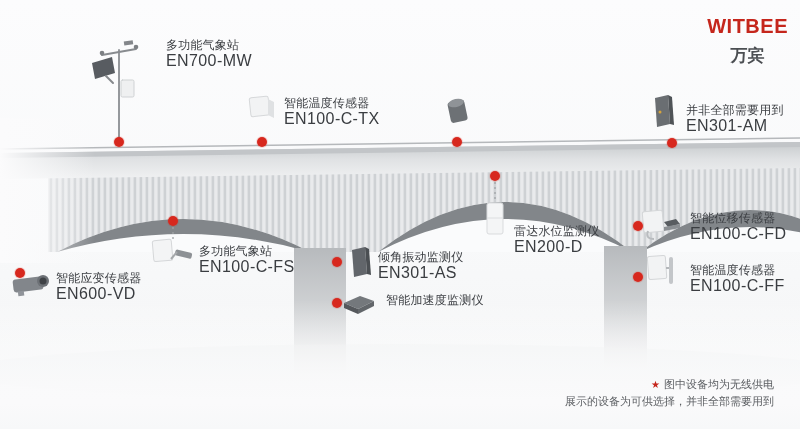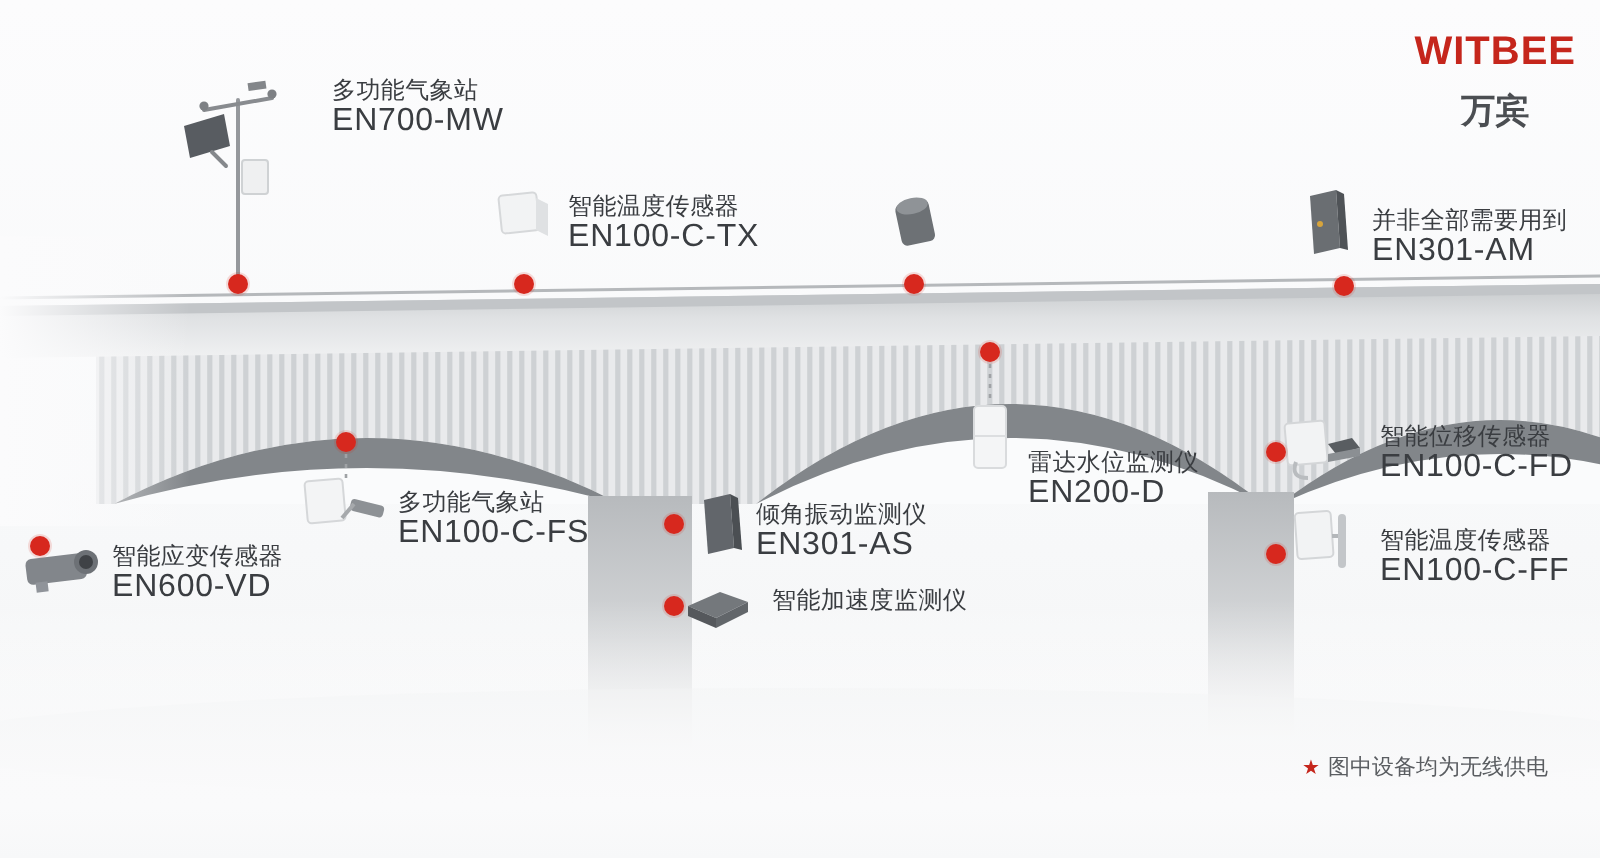--- a/index.html
+++ b/index.html
@@ -206,15 +206,16 @@
   </div>
   <div class="device-label" style="left:56px;top:271px">
     <div>智能应变传感器</div>
     <div class="dev-model">EN600-VD</div>
   </div>
 
   <div class="footnote">
     <div>
       <span class="fn-star">★</span><span>图中设备均为无线供电</span>
     </div>
+    <div>展示的设备为可供选择，并非全部需要用到</div>
   </div>
 
 </div>
 
 </body></html>

